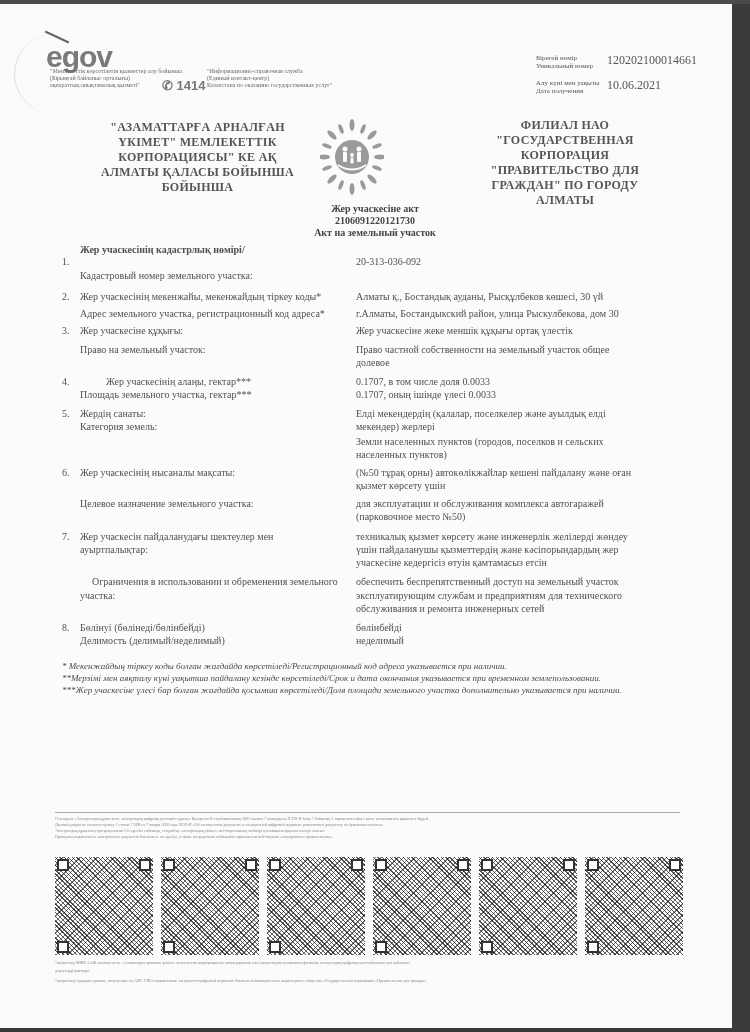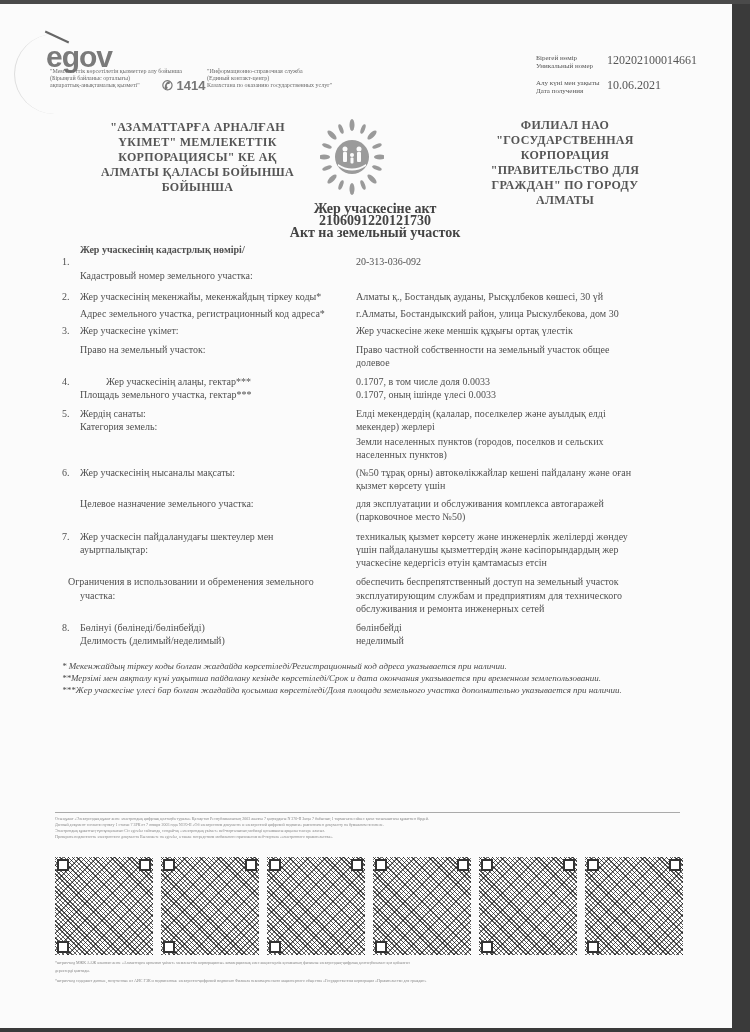--- a/index.html
+++ b/index.html
@@ -10,21 +10,21 @@
   .egov { position:absolute; left:46px; top:36px; font-family:"Liberation Sans", sans-serif;
           font-size:30px; font-weight:bold; color:#7a7a7a; letter-spacing:-1px; }
   .egov-dash { position:absolute; left:44px; top:32px; width:26px; height:2px; background:#666; transform:rotate(25deg); }
   .egov-arc { position:absolute; left:14px; top:30px; width:80px; height:80px; border-left:1px solid #ddd; border-radius:50%; }
   .small { font-size:6px; line-height:7px; color:#6a6a6a; position:absolute; }
   .phone { position:absolute; left:162px; top:74px; font-family:"Liberation Sans", sans-serif; font-size:13px; font-weight:bold; color:#777; }
   .meta { position:absolute; font-size:7px; line-height:8px; color:#555; }
   .meta-val { position:absolute; font-size:12px; color:#555; }
   .org { position:absolute; font-size:12px; font-weight:bold; text-align:center; line-height:15px; color:#555; letter-spacing:0.3px; }
   .logo { position:absolute; left:320px; top:113px; width:64px; height:80px; }
-  .act { position:absolute; left:250px; top:199px; width:250px; text-align:center; font-size:14px; font-weight:bold; line-height:12px; color:#444; }
+  .act { position:absolute; left:250px; top:199px; width:250px; text-align:center; font-size:10px; font-weight:bold; line-height:12px; color:#444; }
   .row { position:absolute; font-size:10px; line-height:12px; color:#505050; }
   .num { position:absolute; left:62px; font-size:10px; color:#505050; }
   .foot { position:absolute; left:62px; font-size:9px; line-height:11px; color:#4a4a4a;font-style:italic; }
   .rule { position:absolute; left:55px; top:808px; width:625px; height:1px; background:#aaa; }
   .legal { position:absolute; left:55px; font-size:4px; line-height:6px; color:#888; width:620px; white-space:nowrap; overflow:hidden; }
   .qr { position:absolute; top:853px; width:98px; height:98px; background:
         repeating-linear-gradient(45deg, #555 0 1px, #fff 1px 3px),
         repeating-linear-gradient(-45deg, #777 0 1px, transparent 1px 4px); background-blend-mode:multiply; }
   .qr::before, .qr::after { content:""; position:absolute; width:8px; height:8px; border:2px solid #333; background:#fff; }
   .qr::before { left:2px; top:2px; }
@@ -129,21 +129,21 @@
   <div class="row" style="left:80px;top:266px;">Кадастровый номер земельного участка:</div>
   <div class="row" style="left:356px;top:252px;">20-313-036-092</div>
 
   <div class="num" style="top:287px;">2.</div>
   <div class="row" style="left:80px;top:287px;">Жер учаскесінің мекенжайы, мекенжайдың тіркеу коды*</div>
   <div class="row" style="left:80px;top:304px;">Адрес земельного участка, регистрационный код адреса*</div>
   <div class="row" style="left:356px;top:287px;">Алматы қ., Бостандық ауданы, Рысқұлбеков көшесі, 30 үй</div>
   <div class="row" style="left:356px;top:304px;">г.Алматы, Бостандыкский район, улица Рыскулбекова, дом 30</div>
 
   <div class="num" style="top:321px;">3.</div>
-  <div class="row" style="left:80px;top:321px;">Жер учаскесіне үкімет:</div>
+  <div class="row" style="left:80px;top:321px;">Жер учаскесіне құқығы:</div>
   <div class="row" style="left:80px;top:340px;">Право на земельный участок:</div>
   <div class="row" style="left:356px;top:321px;">Жер учаскесіне жеке меншік құқығы ортақ үлестік</div>
   <div class="row" style="left:356px;top:340px;">Право частной собственности на земельный участок общее</div>
   <div class="row" style="left:356px;top:353px;">долевое</div>
 
   <div class="num" style="top:372px;">4.</div>
   <div class="row" style="left:80px;top:372px;margin-left:26px;">Жер учаскесінің алаңы, гектар***</div>
   <div class="row" style="left:80px;top:385px;">Площадь земельного участка, гектар***</div>
   <div class="row" style="left:356px;top:372px;">0.1707, в том числе доля 0.0033</div>
   <div class="row" style="left:356px;top:385px;">0.1707, оның ішінде үлесі 0.0033</div>
@@ -160,21 +160,21 @@
   <div class="row" style="left:80px;top:463px;">Жер учаскесінің нысаналы мақсаты:</div>
   <div class="row" style="left:80px;top:494px;">Целевое назначение земельного участка:</div>
   <div class="row" style="left:356px;top:463px;">(№50 тұрақ орны) автокөлікжайлар кешені пайдалану және оған</div>
   <div class="row" style="left:356px;top:476px;">қызмет көрсету үшін</div>
   <div class="row" style="left:356px;top:494px;">для эксплуатации и обслуживания комплекса автогаражей</div>
   <div class="row" style="left:356px;top:507px;">(парковочное место №50)</div>
 
   <div class="num" style="top:527px;">7.</div>
   <div class="row" style="left:80px;top:527px;">Жер учаскесін пайдаланудағы шектеулер мен</div>
   <div class="row" style="left:80px;top:540px;">ауыртпалықтар:</div>
-  <div class="row" style="left:68px;top:572px;">Ограничения в использовании и обременения земельного</div>
+  <div class="row" style="left:92px;top:572px;">Ограничения в использовании и обременения земельного</div>
   <div class="row" style="left:80px;top:586px;">участка:</div>
   <div class="row" style="left:356px;top:527px;">техникалық қызмет көрсету және инженерлік желілерді жөндеу</div>
   <div class="row" style="left:356px;top:540px;">үшін пайдаланушы қызметтердің және кәсіпорындардың жер</div>
   <div class="row" style="left:356px;top:553px;">учаскесіне кедергісіз өтуін қамтамасыз етсін</div>
   <div class="row" style="left:356px;top:572px;">обеспечить беспрепятственный доступ на земельный участок</div>
   <div class="row" style="left:356px;top:586px;">эксплуатирующим службам и предприятиям для технического</div>
   <div class="row" style="left:356px;top:599px;">обслуживания и ремонта инженерных сетей</div>
 
   <div class="num" style="top:618px;">8.</div>
   <div class="row" style="left:80px;top:618px;">Бөлінуі (бөлінеді/бөлінбейді)</div>

